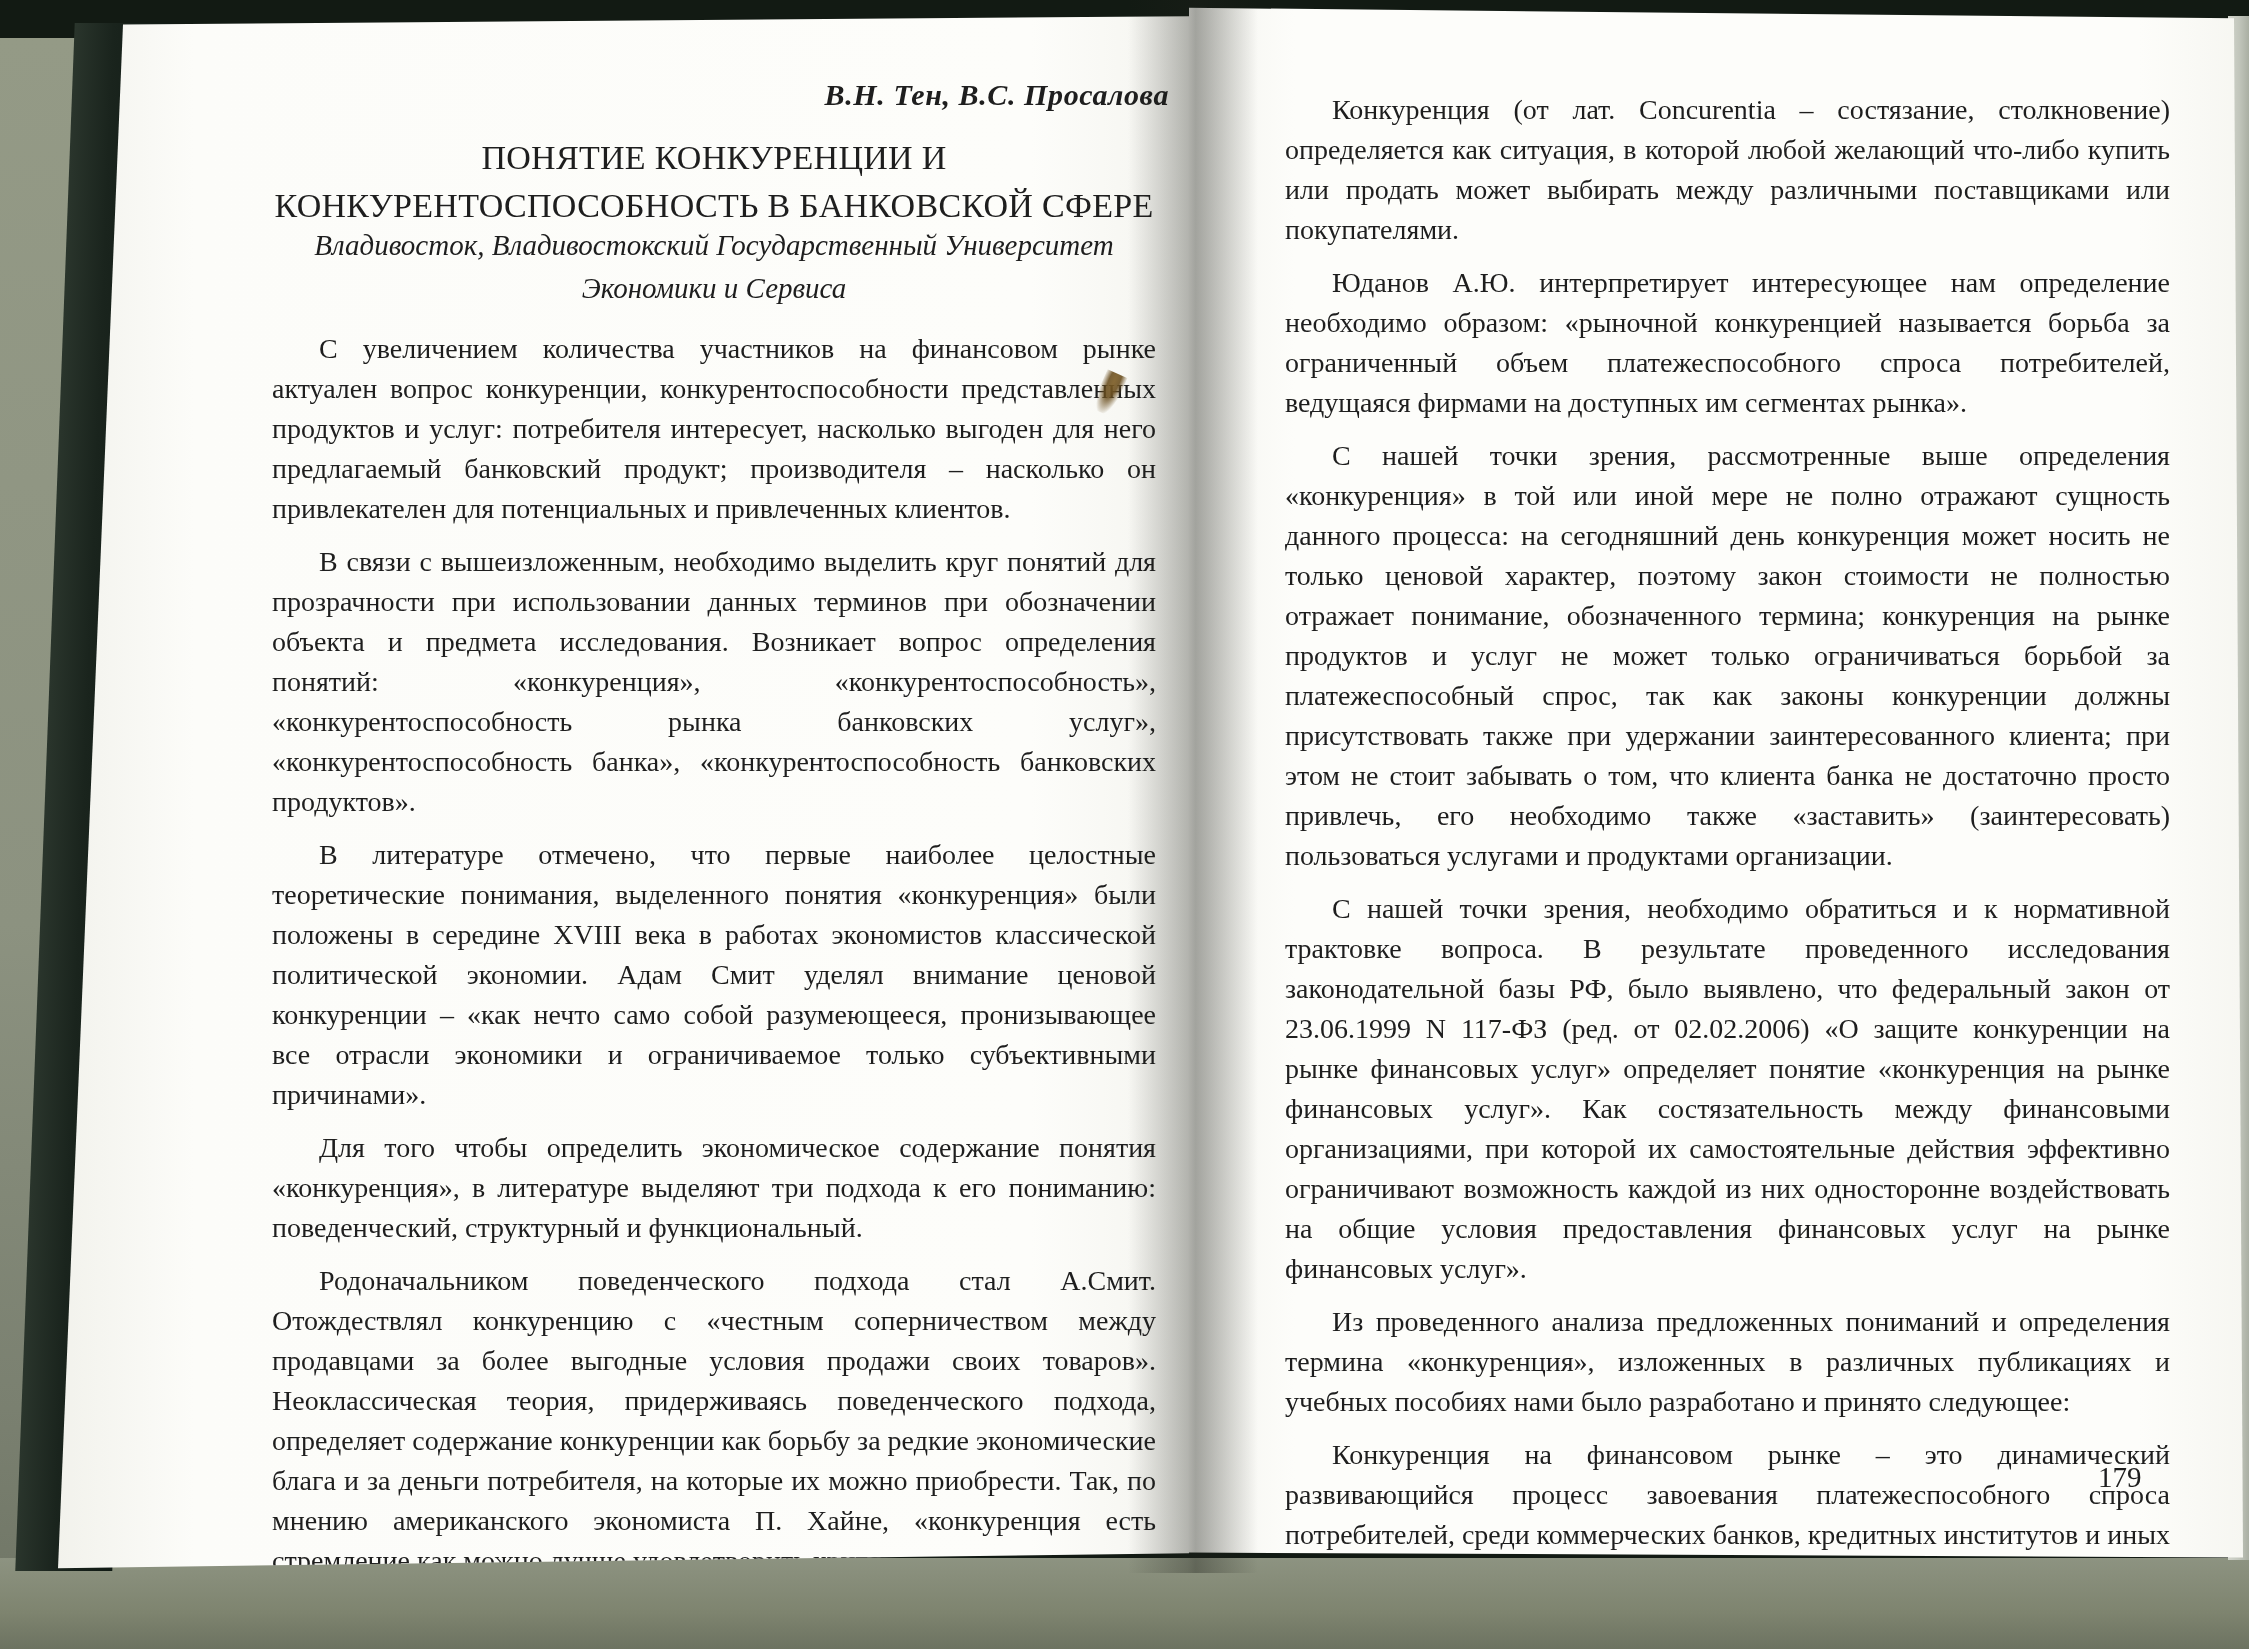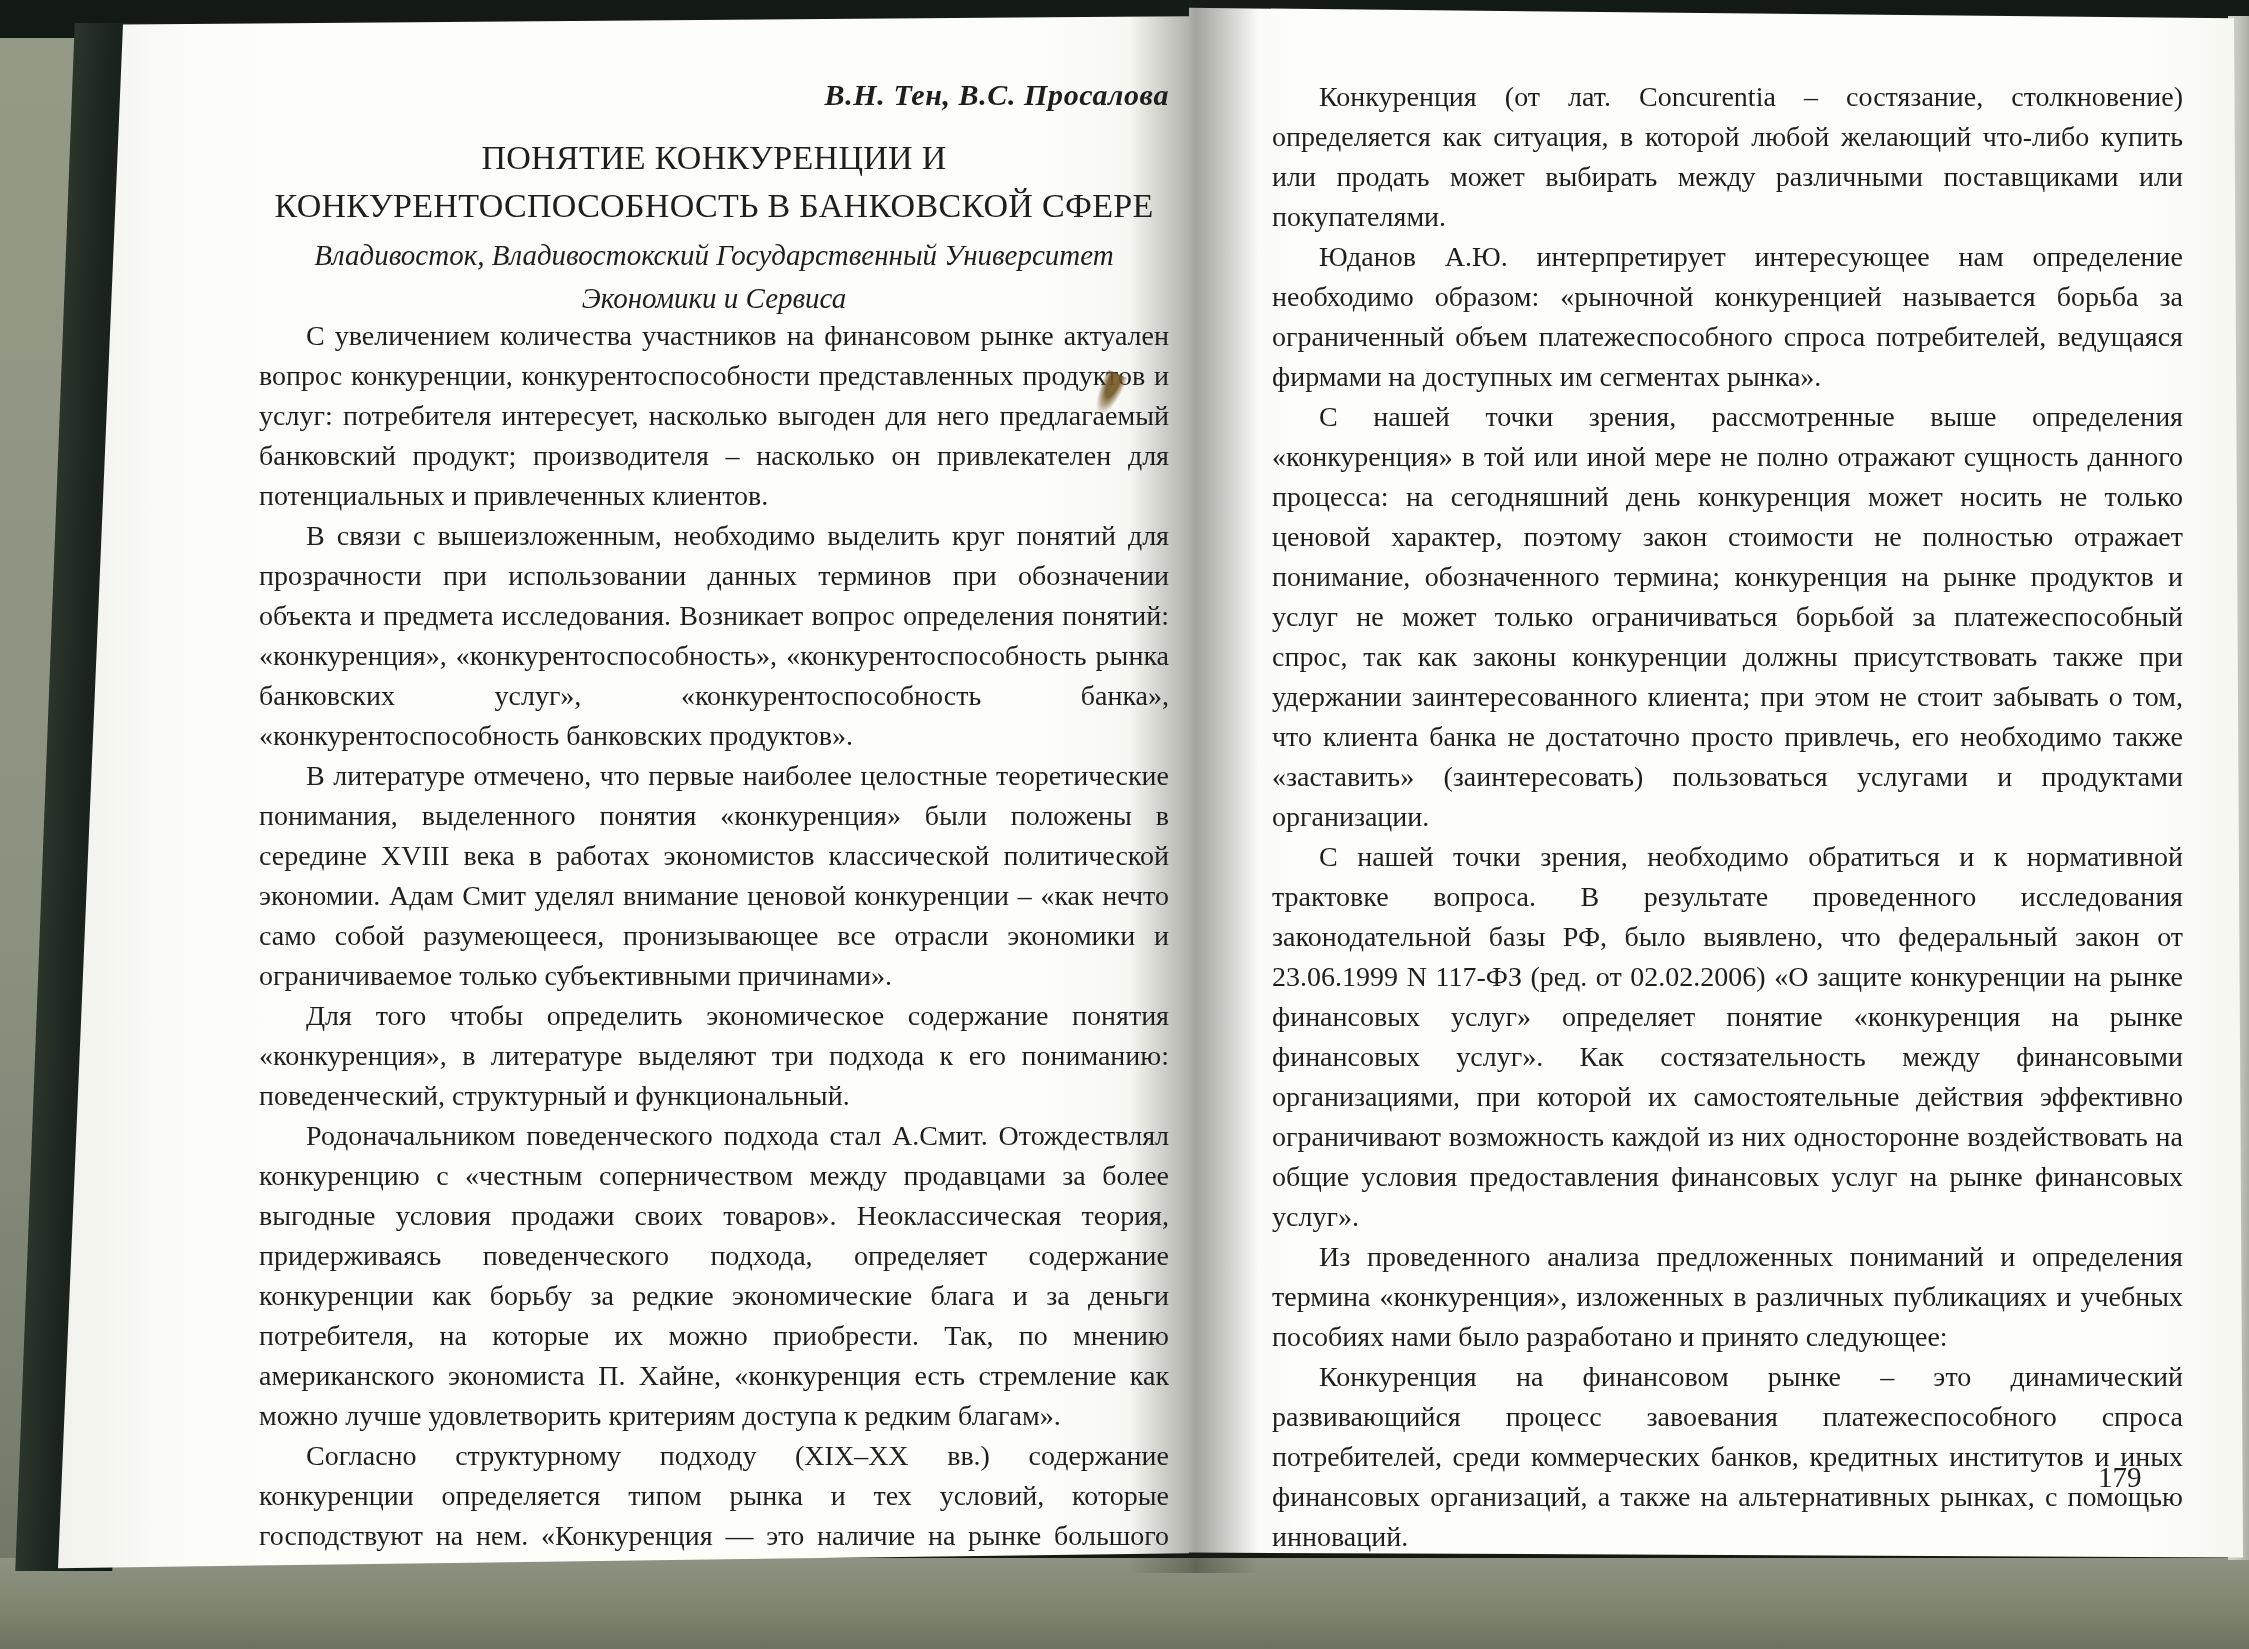--- a/index.html
+++ b/index.html
@@ -50,25 +50,25 @@
     position:absolute;left:201px;top:62px;width:910px;
     font-size:30px;font-weight:bold;font-style:italic;text-align:right;
     letter-spacing:0.6px;
   }
   .article-title{
     position:absolute;left:201px;top:118px;width:910px;
     font-size:34px;line-height:48px;font-weight:normal;text-align:center;
     letter-spacing:0.3px;
   }
   .affiliation{
-    position:absolute;left:250px;top:218px;width:812px;
+    position:absolute;left:250px;top:208px;width:812px;
     font-size:29px;line-height:43px;font-style:italic;text-align:center;
   }
   .body-text{position:absolute;font-size:28px;line-height:40px;text-align:justify;}
-  .body-text p{margin:0;text-indent:47px;}
+  .body-text p{margin:13px;text-indent:47px;}
   .left-body{left:201px;top:300px;width:910px;}
   .right-body{left:83px;top:70px;width:911px;}
 
   .page-number{position:absolute;font-size:29px;}
   .pn-left{left:203px;top:1512px;margin-top:40px;}
   .pn-right{left:909px;top:1454px;}
 
   .scan-artifact{
     position:absolute;left:1040px;top:356px;width:22px;height:42px;
     background:radial-gradient(ellipse at 50% 20%,#7b5b23 0%,#6b4f20 35%,rgba(90,70,30,0) 75%);

